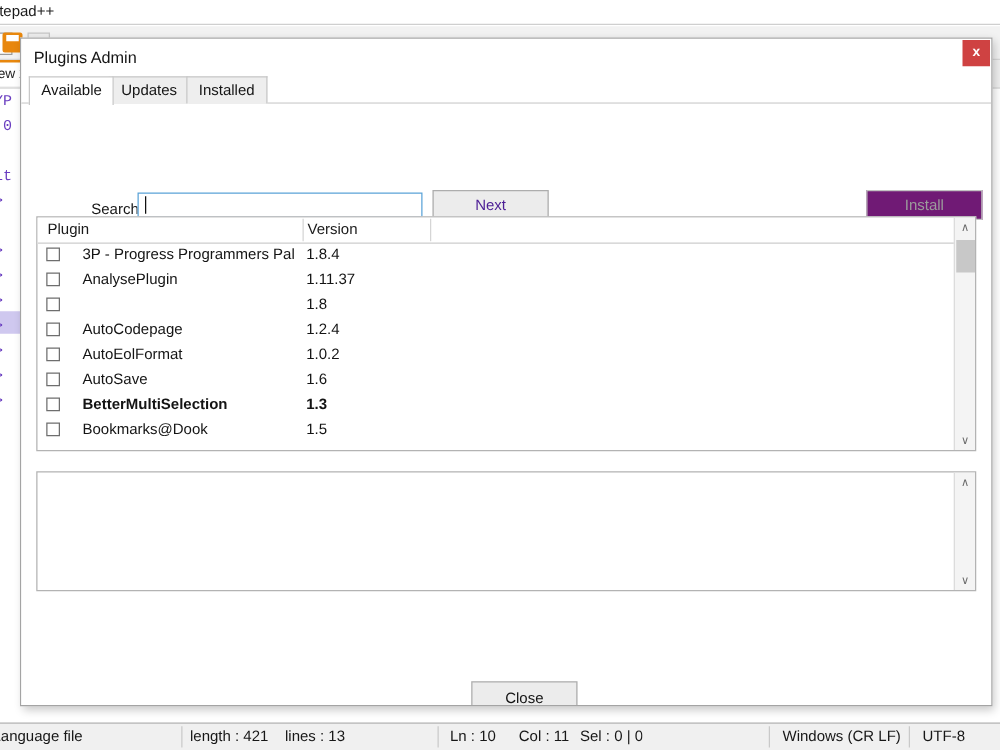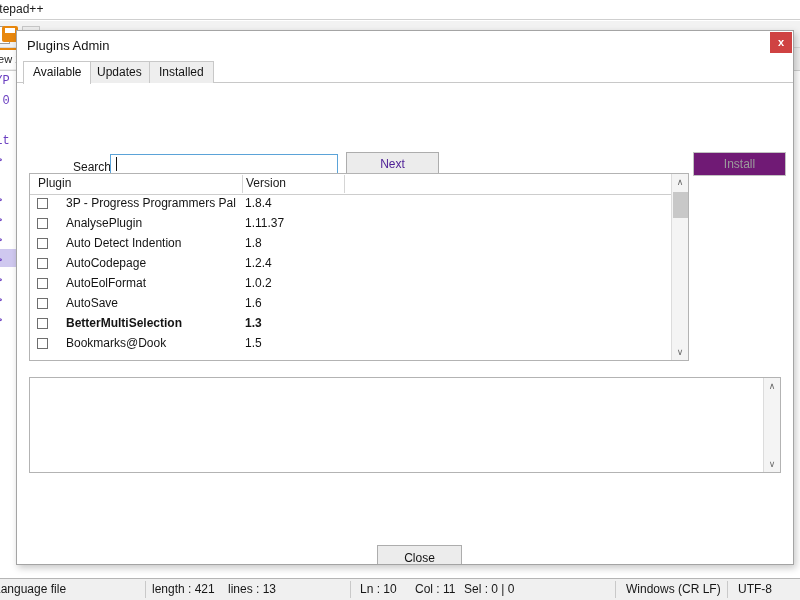--- a/index.html
+++ b/index.html
@@ -280,21 +280,21 @@
     font-family: "Liberation Sans", sans-serif;
     font-size: 12px;
     color: #9c9c9c;
     cursor: default;
   }
 
   
   #plugin-list-panel {
     position: absolute;
     left: 12px; top: 90px;
-    width: 660px; height: 188px;
+    width: 752px; height: 188px;
     background: #ffffff;
     border: 1px solid #b3b3b3;
     box-sizing: border-box;
     overflow: hidden;
   }
   #plugin-list-header {
     position: absolute;
     left: 0; top: 0;
     width: 750px; height: 20px;
     background: #ffffff;
@@ -509,21 +509,20 @@
             <div class="row-name">3P - Progress Programmers Pal</div>
             <div class="row-version">1.8.4</div>
           </div>
           <div class="plugin-row" style="top: 20px;">
             <div class="row-checkbox"></div>
             <div class="row-name">AnalysePlugin</div>
             <div class="row-version">1.11.37</div>
           </div>
           <div class="plugin-row" style="top: 40px;">
             <div class="row-checkbox"></div>
-            <div class="row-name">Auto Detect Indention</div>
             <div class="row-version">1.8</div>
           </div>
           <div class="plugin-row" style="top: 60px;">
             <div class="row-checkbox"></div>
             <div class="row-name">AutoCodepage</div>
             <div class="row-version">1.2.4</div>
           </div>
           <div class="plugin-row" style="top: 80px;">
             <div class="row-checkbox"></div>
             <div class="row-name">AutoEolFormat</div>

